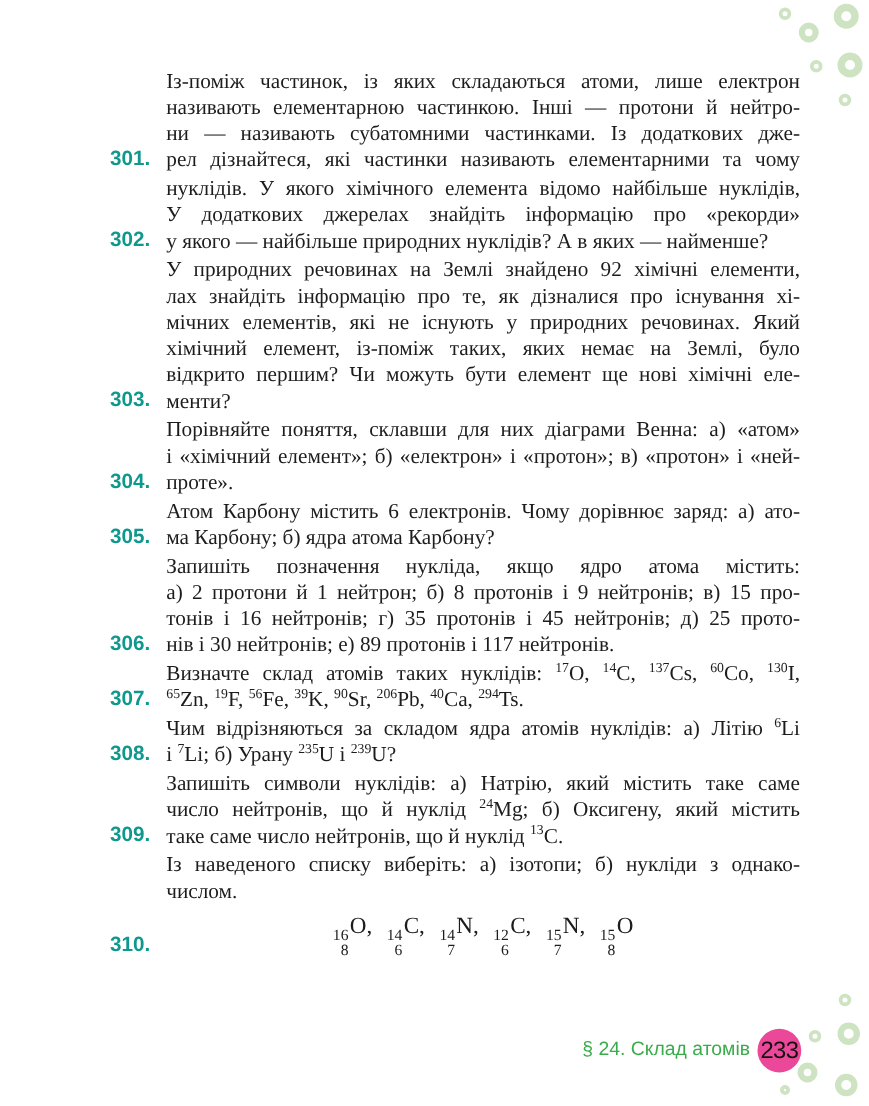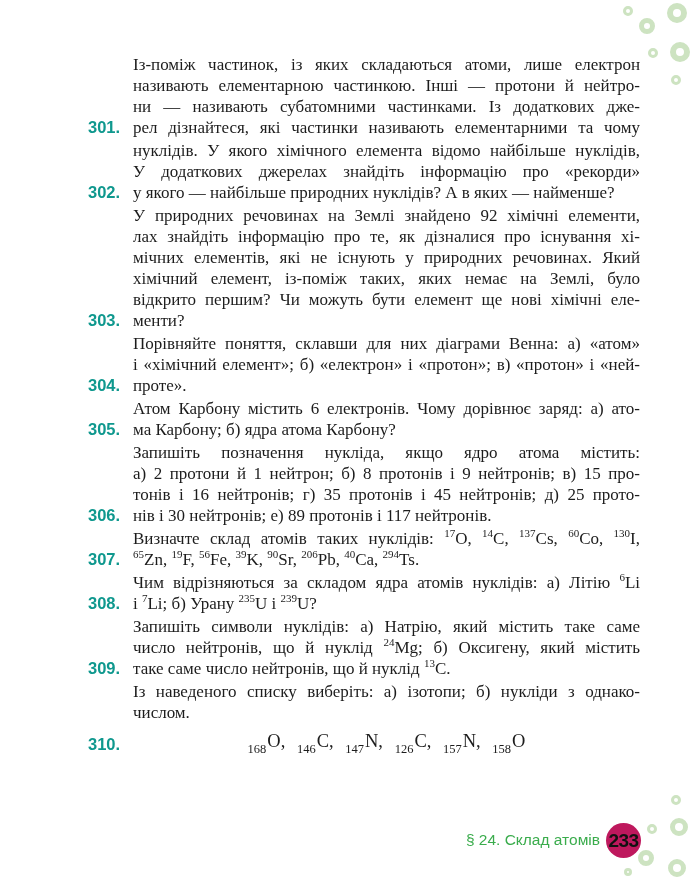--- a/index.html
+++ b/index.html
@@ -41,21 +41,21 @@
     text-align-last:left;
   }
   sup{
     font-size:11px;
     line-height:0;
     vertical-align:super;
   }
   
   .ss{
     display:inline-flex;
-    flex-direction:row;
+    flex-direction:column;
     align-items:flex-end;
     vertical-align:-0.38em;
     line-height:1;
     font-size:11px;
     margin-right:1px;
   }
   .ss i{font-style:normal;display:block;}
   .formula{
     margin-top:6px;
     text-align:center;
@@ -73,24 +73,24 @@
     text-align:right;
     font-family:"Liberation Sans",sans-serif;
     font-size:15.5px;
     color:#3aac4c;
   }
   .page-badge{
     position:absolute;
     left:606px;top:823px;
     width:35px;height:35px;
     border-radius:50%;
-    background:#be185d;
+    background:#ec4899;
     display:flex;align-items:center;justify-content:center;
     font-family:"Liberation Sans",sans-serif;
-    font-weight:bold;font-size:19px;color:#111;
+    font-weight:normal;font-size:19px;color:#111;
     letter-spacing:-0.5px;
   }
   
   .ring,.dot{position:absolute;border-radius:50%;box-sizing:border-box;}
   .ring{border-style:solid;border-color:#cde3c1;background:transparent;}
 </style>
 </head>
 <body>
 
 <div class="content">

